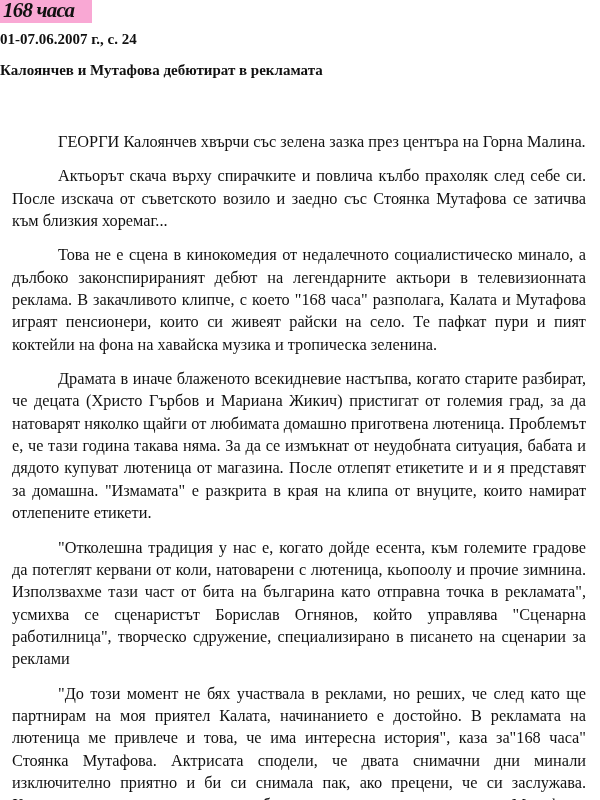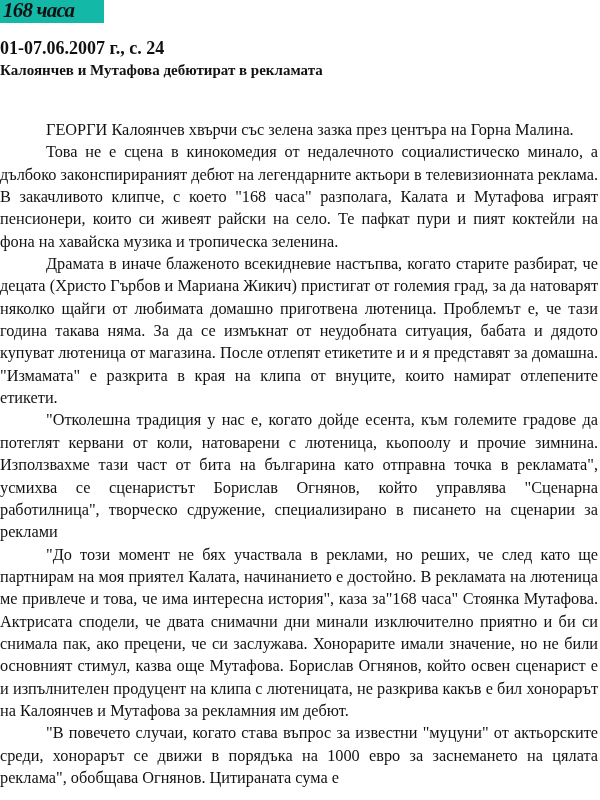--- a/index.html
+++ b/index.html
@@ -12,43 +12,43 @@
     height: 800px;
     overflow: hidden;
     position: relative;
     font-family: "Liberation Serif", "DejaVu Serif", serif;
     color: #111111;
   }
   .masthead {
     position: absolute;
     left: 0;
     top: 0;
-    width: 104px;
+    width: 92px;
     height: 23px;
-    background: #14b8a6;
+    background: #f9a8d4;
     overflow: hidden;
   }
   .logo-text {
     position: absolute;
     left: 3px;
     top: -2px;
     font-family: "Liberation Serif", "DejaVu Serif", serif;
     font-weight: bold;
     font-style: italic;
     font-size: 21px;
     letter-spacing: -0.8px;
     color: #111;
     white-space: nowrap;
   }
   .dateline {
     position: absolute;
     left: 0;
-    top: 38px;
+    top: 31px;
     font-weight: bold;
-    font-size: 18px;
+    font-size: 15px;
     color: #111;
     white-space: nowrap;
   }
   .headline {
     position: absolute;
     left: 0;
     top: 62px;
     margin: 0;
     font-weight: bold;
     font-size: 15px;
@@ -58,35 +58,36 @@
   .article {
     position: absolute;
     left: 0;
     top: 119px;
     width: 598px;
     font-size: 16.3px;
     line-height: 22.35px;
     text-align: justify;
   }
   .article p {
-    margin: 0;
+    margin: 12px;
     text-indent: 46px;
   }
 </style>
 </head>
 <body>
 
 <div class="masthead">
   <span class="logo-text">168 часа</span>
 </div>
 
 <div class="dateline">01-07.06.2007 г., с. 24</div>
 
 <h1 class="headline">Калоянчев и Мутафова дебютират в рекламата</h1>
 
 <div class="article">
   <p>ГЕОРГИ Калоянчев хвърчи със зелена зазка през центъра на Горна Малина.</p>
+  <p>Актьорът скача върху спирачките и повлича кълбо прахоляк след себе си. После изскача от съветското возило и заедно със Стоянка Мутафова се затичва към близкия хоремаг...</p>
   <p>Това не е сцена в кинокомедия от недалечното социалистическо минало, а дълбоко законспирираният дебют на легендарните актьори в телевизионната реклама. В закачливото клипче, с което "168 часа" разполага, Калата и Мутафова играят пенсионери, които си живеят райски на село. Те пафкат пури и пият коктейли на фона на хавайска музика и тропическа зеленина.</p>
   <p>Драмата в иначе блаженото всекидневие настъпва, когато старите разбират, че децата (Христо Гърбов и Мариана Жикич) пристигат от големия град, за да натоварят няколко щайги от любимата домашно приготвена лютеница. Проблемът е, че тази година такава няма. За да се измъкнат от неудобната ситуация, бабата и дядото купуват лютеница от магазина. После отлепят етикетите и и я представят за домашна. "Измамата" е разкрита в края на клипа от внуците, които намират отлепените етикети.</p>
   <p>"Отколешна традиция у нас е, когато дойде есента, към големите градове да потеглят кервани от коли, натоварени с лютеница, кьопоолу и прочие зимнина. Използвахме тази част от бита на българина като отправна точка в рекламата", усмихва се сценаристът Борислав Огнянов, който управлява "Сценарна работилница", творческо сдружение, специализирано в писането на сценарии за реклами</p>
   <p>"До този момент не бях участвала в реклами, но реших, че след като ще партнирам на моя приятел Калата, начинанието е достойно. В рекламата на лютеница ме привлече и това, че има интересна история", каза за"168 часа" Стоянка Мутафова. Актрисата сподели, че двата снимачни дни минали изключително приятно и би си снимала пак, ако прецени, че си заслужава. Хонорарите имали значение, но не били основният стимул, казва още Мутафова. Борислав Огнянов, който освен сценарист е и изпълнителен продуцент на клипа с лютеницата, не разкрива какъв е бил хонорарът на Калоянчев и Мутафова за рекламния им дебют.</p>
   <p>"В повечето случаи, когато става въпрос за известни "муцуни" от актьорските среди, хонорарът се движи в порядъка на 1000 евро за заснемането на цялата реклама", обобщава Огнянов. Цитираната сума е</p>
 </div>
 
 </body></html>

